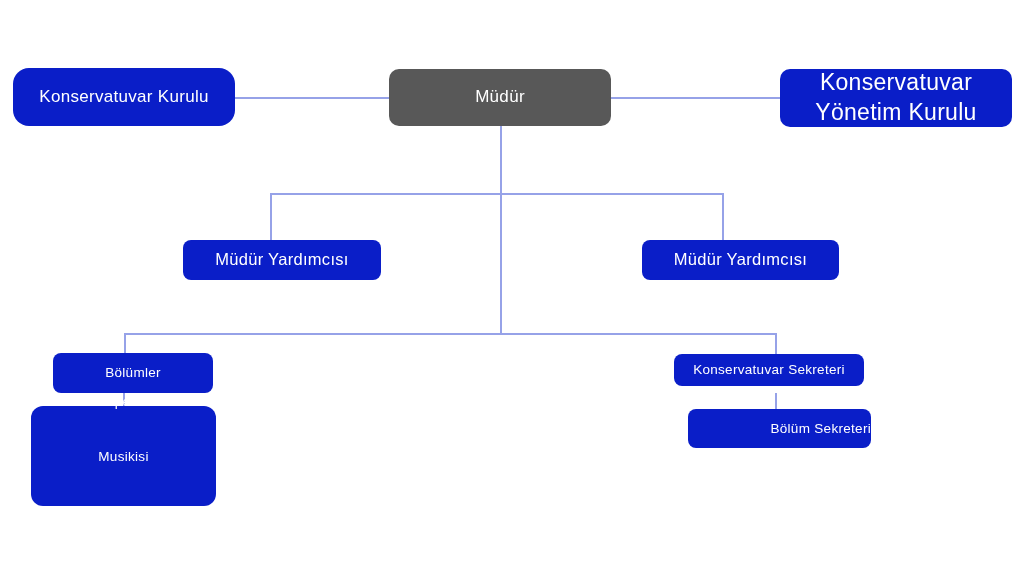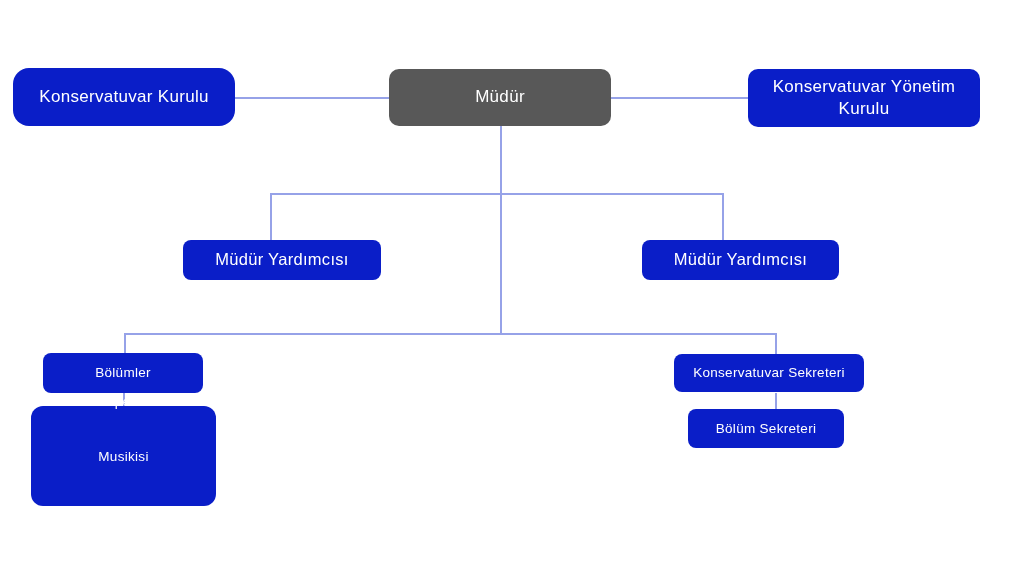--- a/index.html
+++ b/index.html
@@ -38,28 +38,28 @@
     text-align: center;
     color: var(--node-text);
     background: var(--node-blue);
     letter-spacing: 0.3px;
     line-height: 1.3;
   }
   .node.gray { background: var(--node-gray); }
 
   .n-kk  { left: 13px;  top: 68px;  width: 222px; height: 58px; border-radius: 16px; font-size: 17px; }
   .n-md  { left: 389px; top: 69px;  width: 222px; height: 57px; border-radius: 10px; font-size: 17px; }
-  .n-kyk { left: 748px; top: 69px;  width: 232px; height: 58px; border-radius: 10px; font-size: 17px; padding: 0 10px; }
+  .n-kyk { left: 780px; top: 69px;  width: 232px; height: 58px; border-radius: 10px; font-size: 23px; padding: 0 10px; }
   .n-my1 { left: 183px; top: 240px; width: 198px; height: 40px; border-radius: 8px;  font-size: 16.5px; }
   .n-my2 { left: 642px; top: 240px; width: 197px; height: 40px; border-radius: 8px;  font-size: 16.5px; }
-  .n-bl  { left: 43px;  top: 353px; width: 160px; height: 40px; border-radius: 8px;  font-size: 13.5px; }
+  .n-bl  { left: 53px;  top: 353px; width: 160px; height: 40px; border-radius: 8px;  font-size: 13.5px; }
   .n-ls  { left: 31px;  top: 406px; width: 185px; height: 100px; border-radius: 12px; font-size: 13.5px;
            flex-direction: column; gap: 30px; }
-  .n-ks  { left: 674px; top: 354px; width: 190px; height: 38px; border-radius: 8px;  font-size: 13.5px; }
-  .n-bs  { left: 688px; top: 409px; width: 156px; height: 39px; border-radius: 8px;  font-size: 13.5px; }
+  .n-ks  { left: 674px; top: 354px; width: 190px; height: 32px; border-radius: 8px;  font-size: 13.5px; }
+  .n-bs  { left: 688px; top: 409px; width: 183px; height: 39px; border-radius: 8px;  font-size: 13.5px; justify-content: flex-end; }
 
   .mline { line-height: 25px; }
 </style>
 </head>
 <body>
 
 <div class="canvas">
 
   <div class="line h" style="left:235px; top:97px;  width:154px;"></div>
   <div class="line h" style="left:611px; top:97px;  width:169px;"></div>

